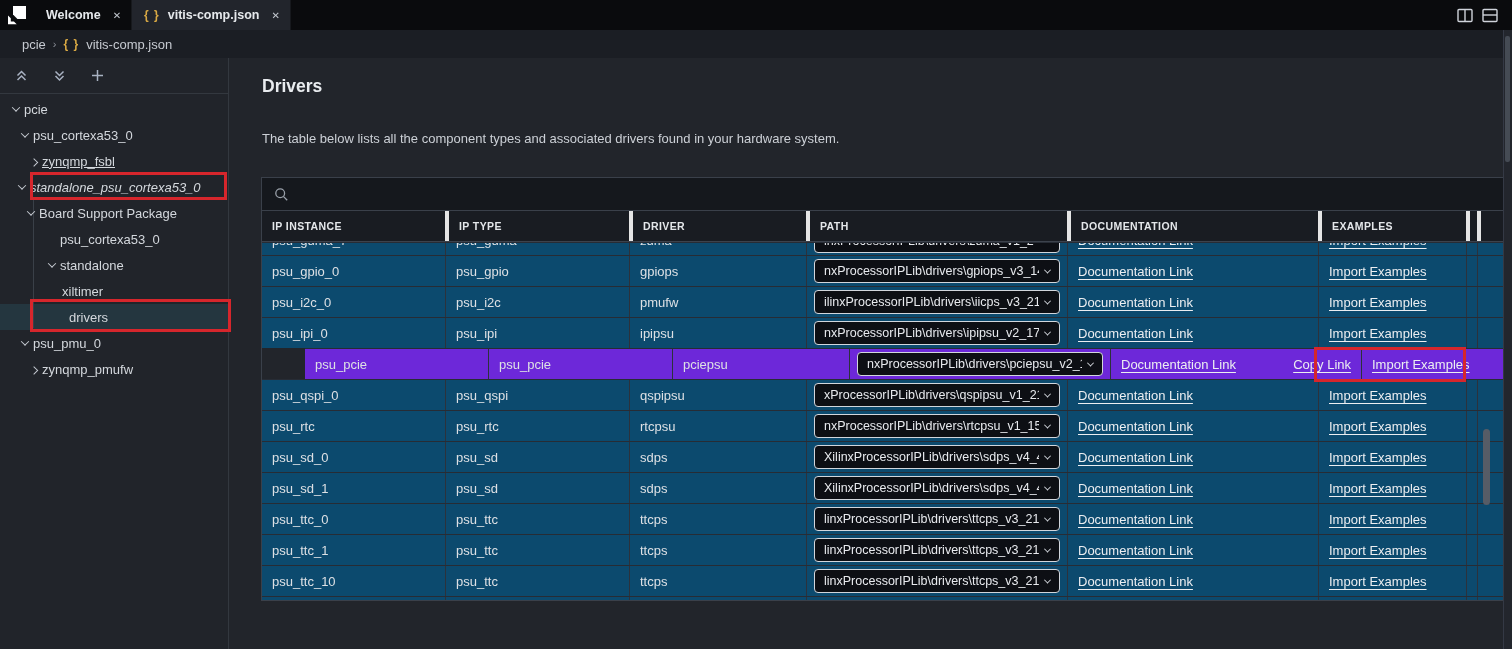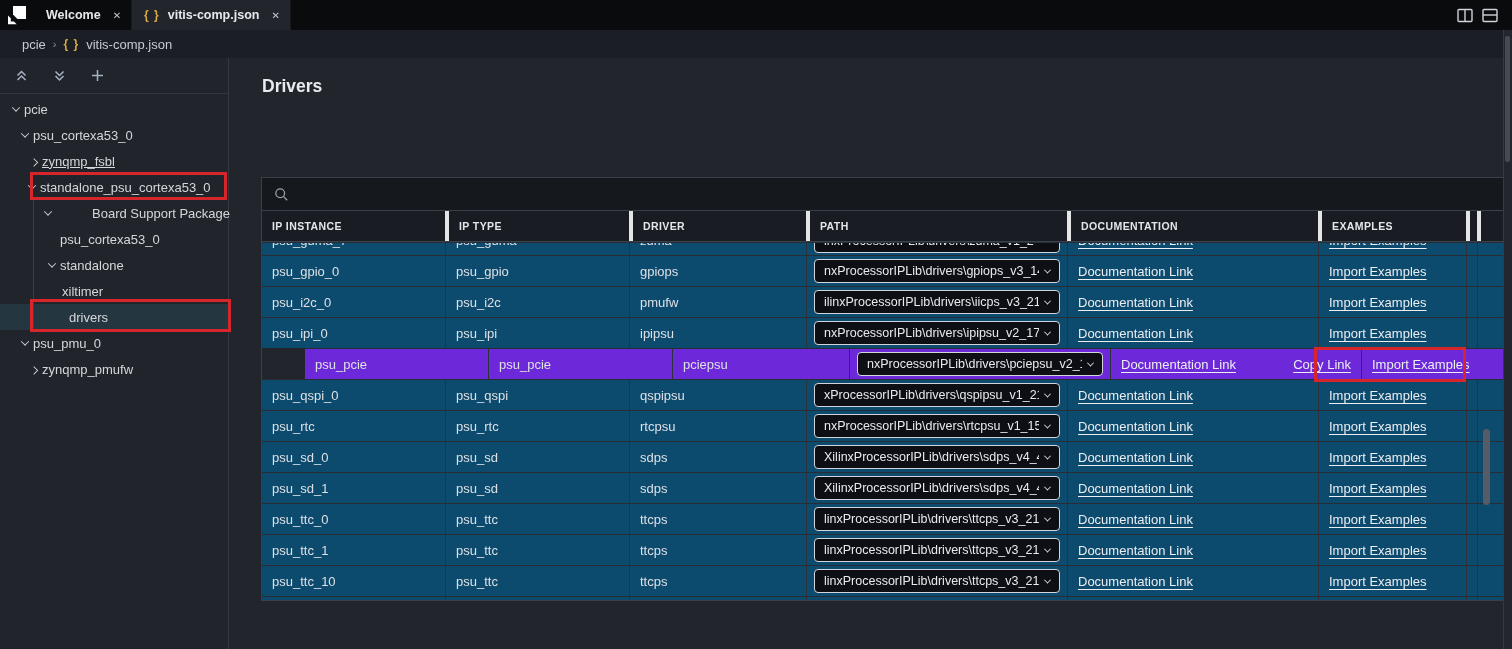--- a/index.html
+++ b/index.html
@@ -178,28 +178,28 @@
     <span class="tree-label">psu_cortexa53_0</span>
   </div>
 
   <div class="tree-item" style="padding-left: 26px; text-decoration: underline;">
     <span class="chev-slot">
           <span class="chev right"></span>
         </span>
     <span class="tree-label">zynqmp_fsbl</span>
   </div>
 
-  <div class="tree-item" style="padding-left: 24px;">
+  <div class="tree-item" style="padding-left: 14px; font-style: italic;">
     <span class="chev-slot">
           <span class="chev down"></span>
         </span>
     <span class="tree-label">standalone_psu_cortexa53_0</span>
   </div>
 
-  <div class="tree-item" style="padding-left: 40px; gap: 36px;">
+  <div class="tree-item" style="padding-left: 23px;">
     <span class="chev-slot">
           <span class="chev down"></span>
         </span>
     <span class="tree-label">Board Support Package</span>
   </div>
 
   <div class="tree-item" style="padding-left: 44px;">
     <span class="chev-slot">
           <span class="chev hidden"></span>
         </span>
@@ -238,20 +238,21 @@
     <span class="chev-slot">
           <span class="chev right"></span>
         </span>
     <span class="tree-label">zynqmp_pmufw</span>
   </div>
 </div>
 </div>
 
 <div class="main">
   <div class="page-title">Drivers</div>
+  <div class="page-desc">The table below lists all the component types and associated drivers found in your hardware system.</div>
 
   <div class="widget">
     <div class="searchrow">
       <svg width="15" height="15" viewBox="0 0 15 15" fill="none" stroke="#9aa1aa" stroke-width="1.3">
         <circle cx="6.2" cy="6.2" r="4.4"></circle>
           <line x1="9.6" y1="9.6" x2="13.2" y2="13.2"></line>
       </svg>
       <input placeholder="" style="">
     </div>
     <div class="tbl">

